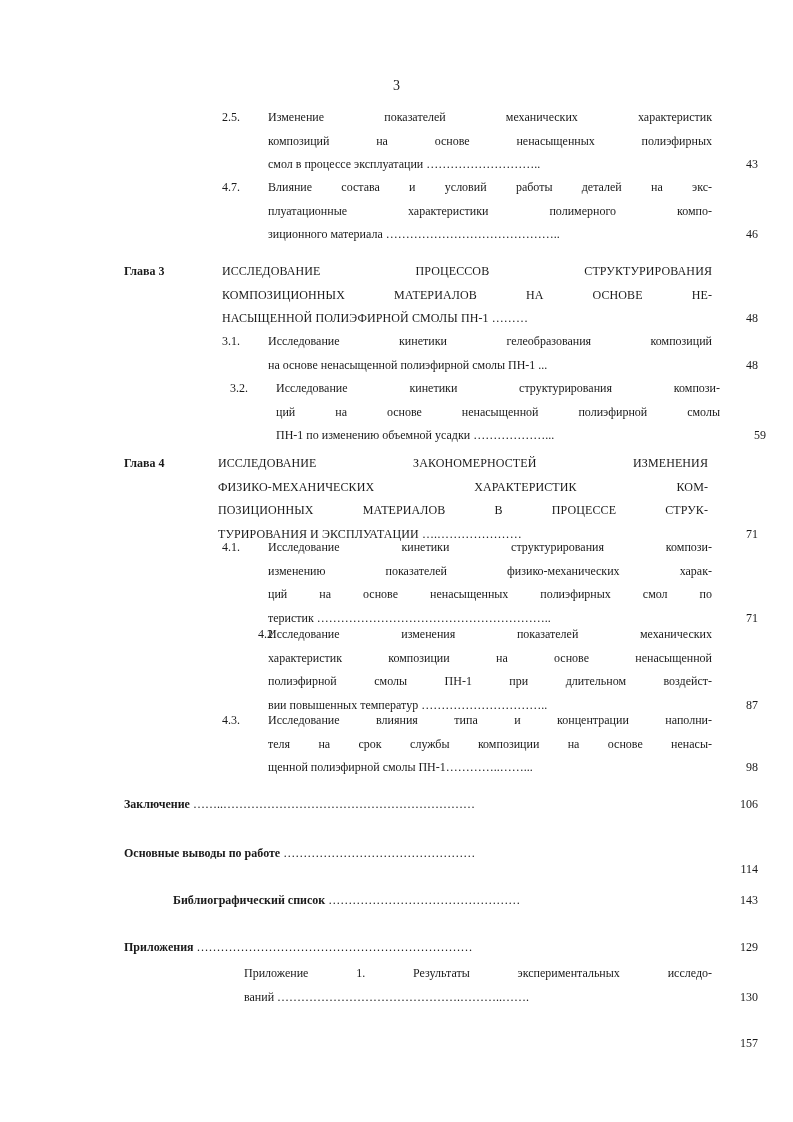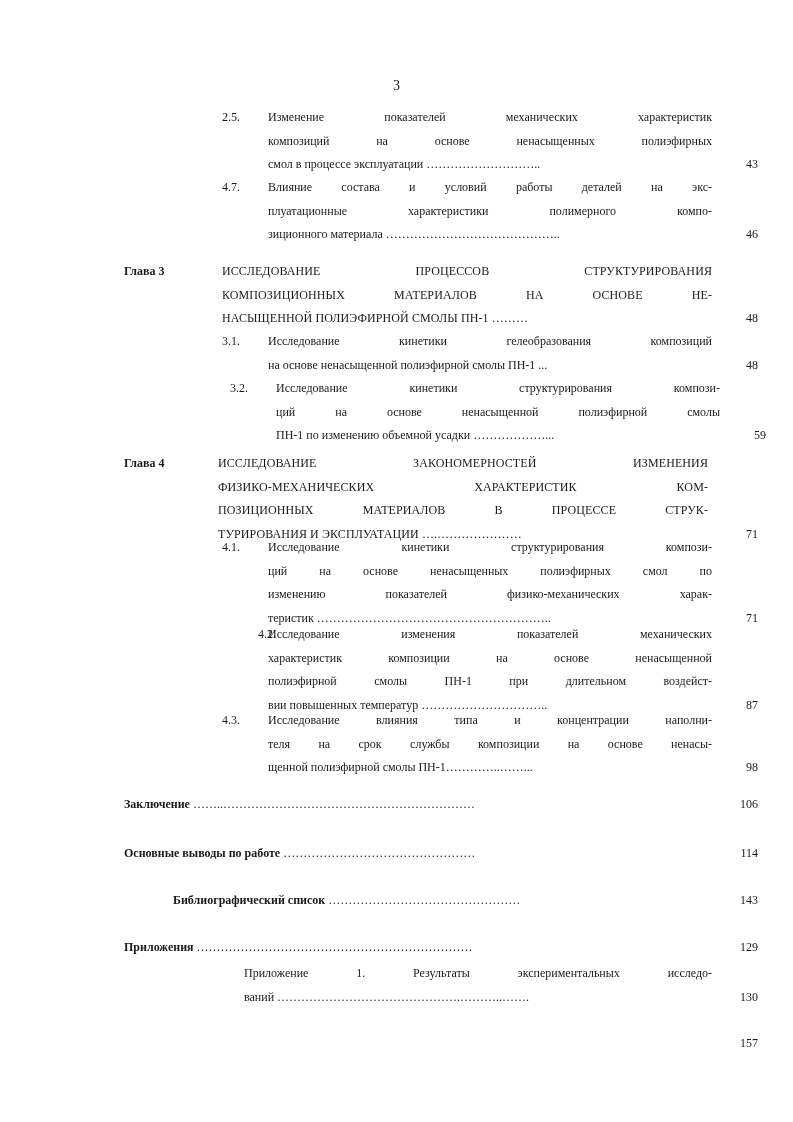--- a/index.html
+++ b/index.html
@@ -79,22 +79,22 @@
       <span class="line just">ПОЗИЦИОННЫХ МАТЕРИАЛОВ В ПРОЦЕССЕ СТРУК-</span>
       <span class="line">ТУРИРОВАНИЯ И ЭКСПЛУАТАЦИИ ….…………………</span>
     </div>
     <span class="pg" style="top:70.8px;">71</span>
   </div>
 
   <div class="entry" style="top:536px;left:222px;width:536px;height:95px;">
     <span class="num" style="left:0;">4.1.</span>
     <div class="txt" style="left:46px;width:444px;">
       <span class="line just">Исследование кинетики структурирования компози-</span>
+      <span class="line just">изменению показателей физико-механических харак-</span>
       <span class="line just">ций на основе ненасыщенных полиэфирных смол по</span>
-      <span class="line just">изменению показателей физико-механических харак-</span>
       <span class="line">теристик …………………………………………………..</span>
     </div>
     <span class="pg" style="top:70.8px;">71</span>
   </div>
 
   <div class="entry" style="top:623px;left:222px;width:536px;height:95px;">
     <span class="num" style="left:1px;margin-left:35px;">4.2.</span>
     <div class="txt" style="left:46px;width:444px;">
       <span class="line just">Исследование изменения показателей механических</span>
       <span class="line just">характеристик композиции на основе ненасыщенной</span>
@@ -118,21 +118,21 @@
     <span class="txt" style="left:0;white-space:nowrap;">
       <span class="bold">Заключение</span><span> ……..………………………………………………………</span>
     </span>
     <span class="pg" style="top:0;">106</span>
   </div>
 
   <div class="entry" style="top:842px;left:124px;width:634px;height:24px;">
     <span class="txt" style="left:0;white-space:nowrap;">
       <span class="bold">Основные выводы по работе</span><span> …………………………………………</span>
     </span>
-    <span class="pg" style="top:0;">114</span>
+    <span class="pg" style="top:16px;">114</span>
   </div>
 
   <div class="entry" style="top:889px;left:124px;width:634px;height:24px;">
     <span class="txt" style="left:16px;white-space:nowrap;margin-left:33px;">
       <span class="bold">Библиографический список</span><span> …………………………………………</span>
     </span>
     <span class="pg" style="top:0;">143</span>
   </div>
 
   <div class="entry" style="top:936px;left:124px;width:634px;height:24px;">

